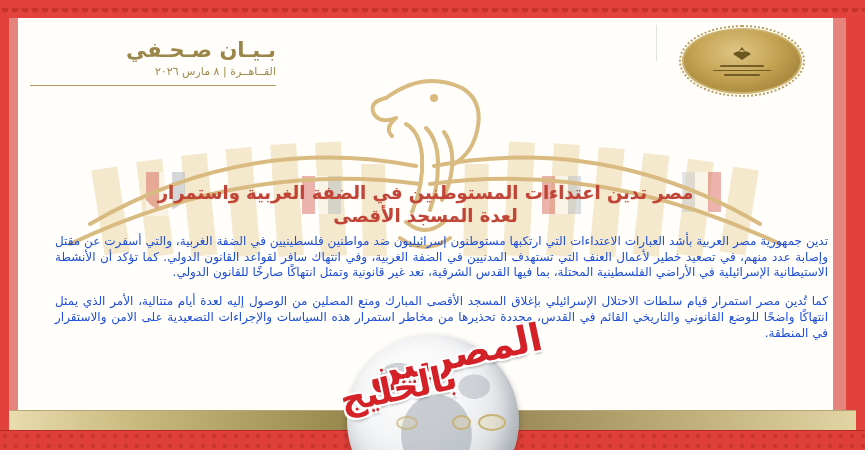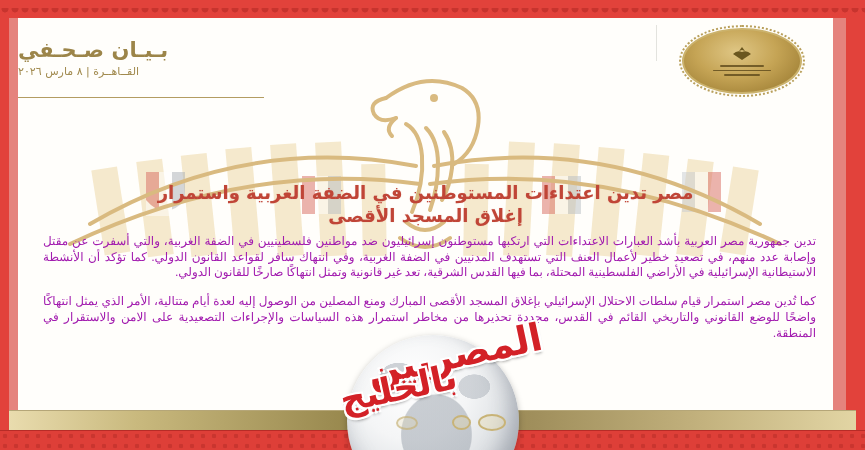--- a/index.html
+++ b/index.html
@@ -24,22 +24,22 @@
     background-size:11px 10px, 14px 10px;
     border-top:1px solid #b72c27;
   }
   
   .page{
     position:absolute;left:18px;top:18px;width:815px;height:392px;
     background:#fffefb;
   }
   
   .header-block{
-    position:absolute;left:0;top:20px;width:246px;text-align:left;
-    border-bottom:1.5px solid #b39c61;padding-bottom:19px;
+    position:absolute;left:12px;top:20px;width:246px;text-align:right;
+    border-bottom:1.5px solid #b39c61;padding-bottom:7px;
   }
   .statement-title{
     color:#9c8549;font-size:21px;font-weight:bold;letter-spacing:1px;direction:rtl;
   }
   .dateline{
     color:#a18a4e;font-size:11px;margin-top:3px;direction:rtl;
   }
   .header-divider{
     position:absolute;left:638px;top:7px;width:1px;height:36px;background:#e3e3de;
   }
@@ -58,22 +58,22 @@
   
   .eagle-watermark{position:absolute;left:16px;top:54px;width:782px;height:192px;pointer-events:none;}
   
   .headline{
     position:absolute;left:0;top:163px;width:100%;text-align:center;direction:rtl;
     color:#c04537;font-weight:bold;font-size:18px;line-height:23px;
     text-shadow:0 0 1px rgba(192,69,55,.35);
   }
   
   .body-text{
-    position:absolute;left:4px;top:216px;width:100%;box-sizing:border-box;padding:0 21px;
-    direction:rtl;text-align:justify;color:#a21caf;font-size:12px;line-height:15.7px;font-family:Liberation Serif, serif;
+    position:absolute;left:16px;top:216px;width:100%;box-sizing:border-box;padding:0 21px;
+    direction:rtl;text-align:justify;color:#1d4ed8;font-size:12px;line-height:15.7px;
   }
   .para{margin:0 0 13px 0;}
   
   .gold-band{
     position:absolute;left:9px;top:410px;width:847px;height:20px;
     background:linear-gradient(90deg,#e9dcae 0%, #c9b97e 15%, #8e7e44 45%, #a08f5c 62%, #c3b27e 82%, #e2d5a4 100%);
     border-top:1px solid #b5a678;
   }
   .band-ring{
     position:absolute;border:2px solid #c8b377;border-radius:50%;
@@ -183,21 +183,21 @@
         <path d="M726 152 Q572 62 400 94"></path>
         <path d="M746 172 Q568 88 396 112"></path>
         <path d="M372 150 Q391 166 410 150"></path>
         <path d="M366 166 Q391 184 416 166"></path>
       </g>
       <circle cx="400" cy="26" r="4" fill="#d9ba80"></circle>
     </svg>
 
     <div class="headline">
       <div>مصر تدين اعتداءات المستوطنين في الضفة الغربية واستمرار</div>
-      <div>إغلاق المسجد الأقصى</div>
+      <div>لعدة المسجد الأقصى</div>
     </div>
 
     <div class="body-text">
       <p class="para">تدين جمهورية مصر العربية بأشد العبارات الاعتداءات التي ارتكبها مستوطنون إسرائيليون ضد مواطنين فلسطينيين في الضفة الغربية، والتي أسفرت عن مقتل وإصابة عدد منهم، في تصعيد خطير لأعمال العنف التي تستهدف المدنيين في الضفة الغربية، وفي انتهاك سافر لقواعد القانون الدولي. كما تؤكد أن الأنشطة الاستيطانية الإسرائيلية في الأراضي الفلسطينية المحتلة، بما فيها القدس الشرقية، تعد غير قانونية وتمثل انتهاكًا صارخًا للقانون الدولي.</p>
       <p class="para">كما تُدين مصر استمرار قيام سلطات الاحتلال الإسرائيلي بإغلاق المسجد الأقصى المبارك ومنع المصلين من الوصول إليه لعدة أيام متتالية، الأمر الذي يمثل انتهاكًا واضحًا للوضع القانوني والتاريخي القائم في القدس، مجددة تحذيرها من مخاطر استمرار هذه السياسات والإجراءات التصعيدية على الامن والاستقرار في المنطقة.</p>
     </div>
   </div>
 
   <div class="gold-band"></div>
   <div class="frame-bottom"></div>

